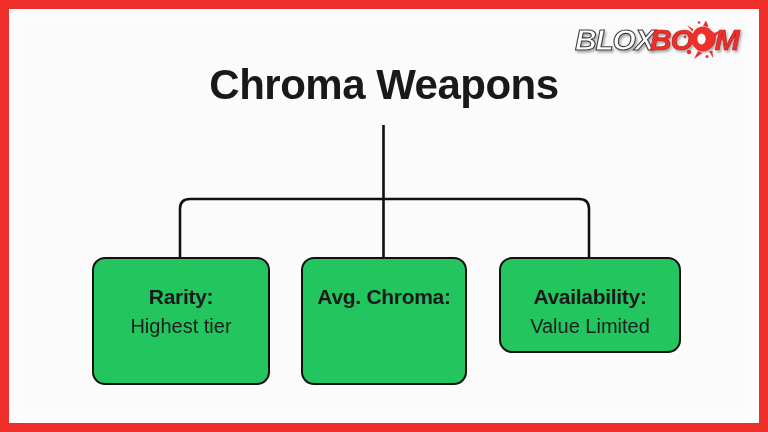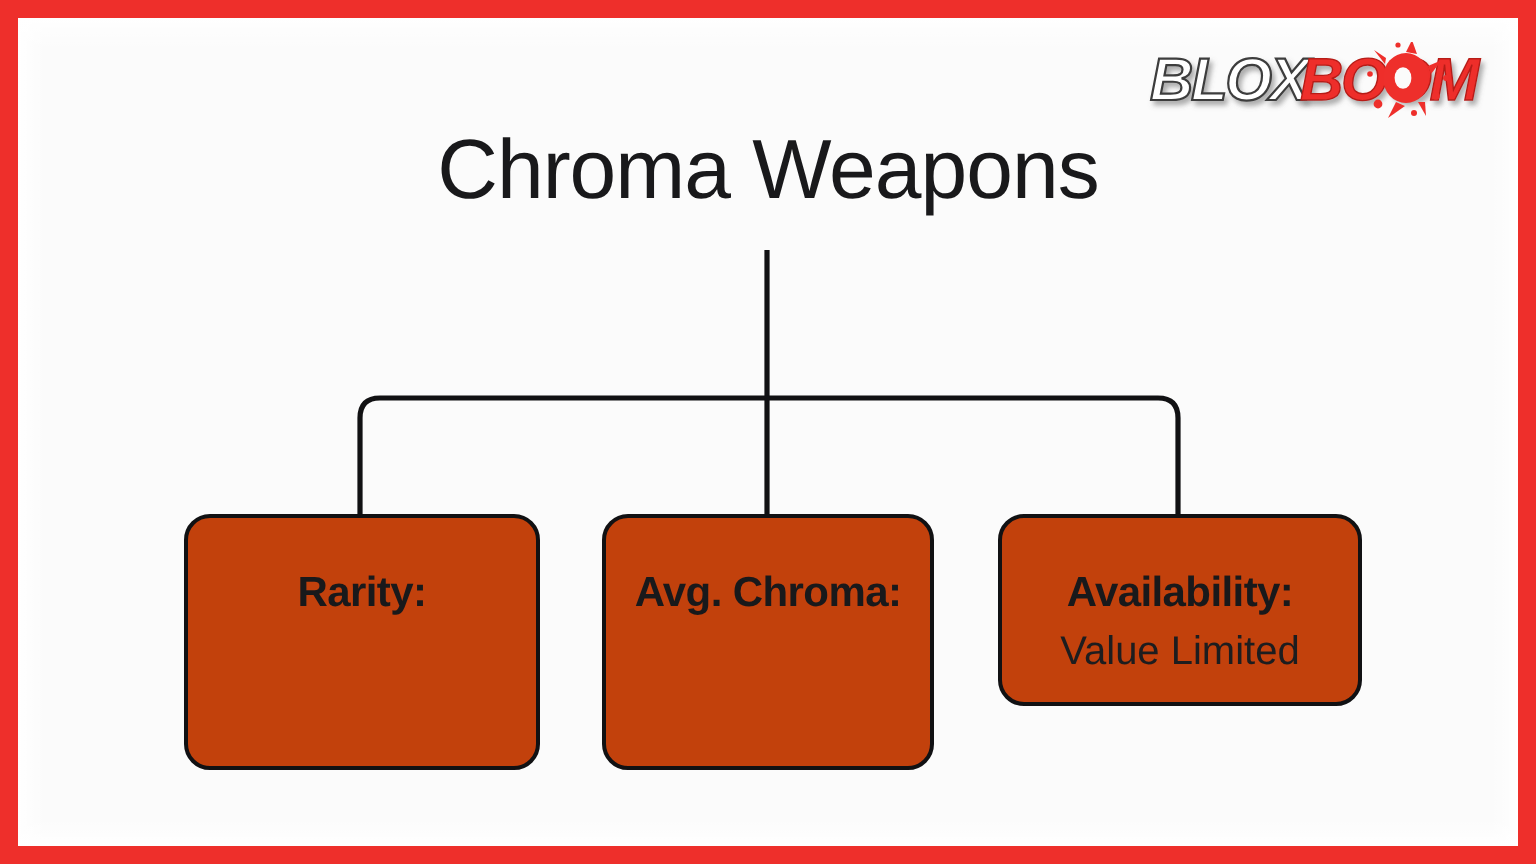--- a/index.html
+++ b/index.html
@@ -69,21 +69,21 @@
   #logo svg { display: block; }
 
   
   #page-title {
     position: absolute;
     left: 0;
     top: 52px;
     width: 750px;
     text-align: center;
     font-size: 42px;
-    font-weight: normal;
+    font-weight: bold;
     letter-spacing: -0.5px;
     color: #19191b;
     line-height: 1.12;
   }
 
   
   #connectors {
     position: absolute;
     left: 0;
     top: 0;
@@ -91,21 +91,21 @@
     height: 414px;
     pointer-events: none;
   }
 
   
   .node-box {
     position: absolute;
     box-sizing: border-box;
     border: 2.6px solid #111113;
     border-radius: 13px;
-    background: #c2410c;
+    background: #22c55e;
     display: flex;
     flex-direction: column;
     align-items: center;
     justify-content: flex-start;
     padding-top: 25px;
     overflow: hidden;
   }
   .node-title {
     font-size: 21px;
     font-weight: bold;
@@ -181,20 +181,21 @@
         <path d="M 374.5 190 L 181 190 Q 171 190 171 200 L 171 248"></path>
 
         <path d="M 374.5 190 L 374.5 248"></path>
 
         <path d="M 374.5 190 L 570 190 Q 580 190 580 200 L 580 248"></path>
       </g>
     </svg>
 
     <div id="node-rarity" class="node-box">
       <div class="node-title">Rarity:</div>
+      <div class="node-value">Highest tier</div>
     </div>
 
     <div id="node-avg-value" class="node-box">
       <div class="node-title">Avg. Chroma:</div>
     </div>
 
     <div id="node-availability" class="node-box">
       <div class="node-title">Availability:</div>
       <div class="node-value">Value Limited</div>
     </div>

